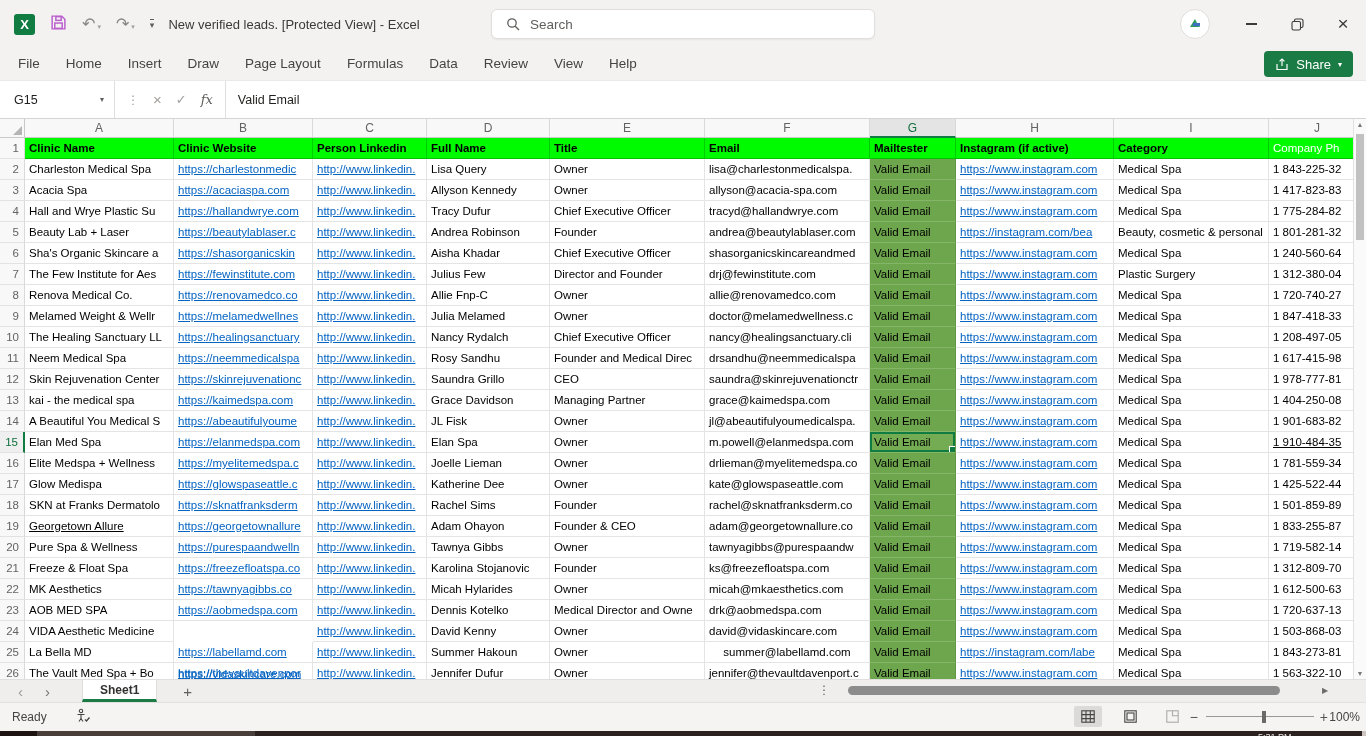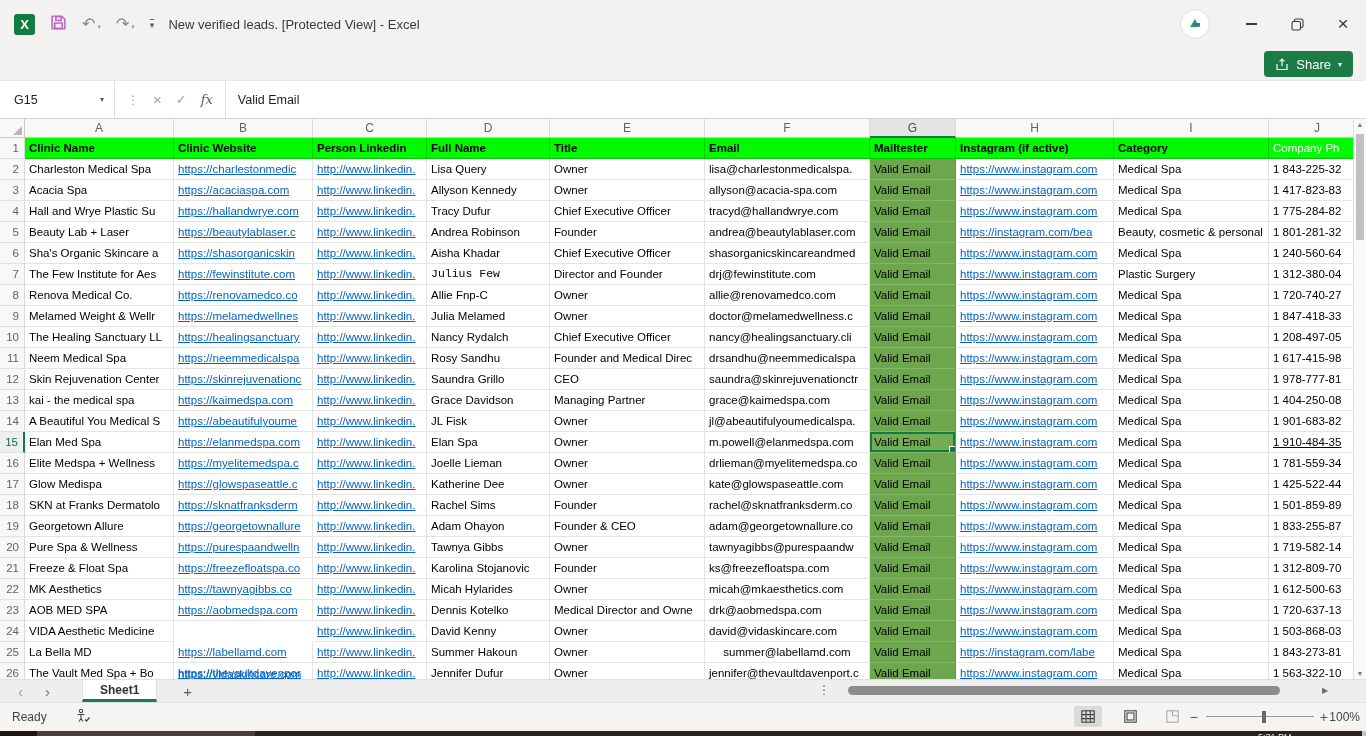--- a/index.html
+++ b/index.html
@@ -124,20 +124,27 @@
         <span>↶</span>
         <span class="dd">▾</span>
       </div>
       <div class="ghost">
         <span>↷</span>
         <span class="dd">▾</span>
       </div>
       <div class="qat-chev">▾</div>
     </div>
     <div class="win-title">New verified leads.  [Protected View] - Excel</div>
+    <div class="searchbox">
+      <svg width="14" height="14" viewBox="0 0 14 14" fill="none" stroke="#605E5C" stroke-width="1.3">
+        <circle cx="6" cy="6" r="4.2"></circle>
+          <line x1="9.2" y1="9.2" x2="13" y2="13"></line>
+      </svg>
+      <span>Search</span>
+    </div>
     <div class="right-ctrls">
       <div class="avatar">
         <svg width="16" height="16" viewBox="0 0 16 16">
           <path d="M3 11 L8 3 L10 7 L13 11 Z" fill="#2E9B5B"></path>
             <rect x="6" y="7" width="7" height="3" fill="#3E6FC1"></rect>
         </svg>
       </div>
       <div class="wbtn">
           <div class="min-line"></div>
         </div>
@@ -147,20 +154,32 @@
             <path d="M3.5 3.5 v-1 a1.5 1.5 0 0 1 1.5-1.5 h5 a2 2 0 0 1 2 2 v5 a1.5 1.5 0 0 1 -1.5 1.5 h-1"></path>
         </svg>
       </div>
       <div class="wbtn close-x">
           <span>×</span>
         </div>
     </div>
   </div>
 
   <div class="ribbonrow">
+    <div style="display:flex">
+        <div class="rtab">File</div>
+        <div class="rtab">Home</div>
+        <div class="rtab">Insert</div>
+        <div class="rtab">Draw</div>
+        <div class="rtab">Page Layout</div>
+        <div class="rtab">Formulas</div>
+        <div class="rtab">Data</div>
+        <div class="rtab">Review</div>
+        <div class="rtab">View</div>
+        <div class="rtab">Help</div>
+      </div>
     <div class="share-btn">
       <svg width="14" height="13" viewBox="0 0 14 13" fill="none" stroke="#fff" stroke-width="1.2">
         <path d="M2 6 v5.5 h10 V6"></path>
           <path d="M7 8 V1.2"></path>
           <path d="M4.6 3.4 L7 1 L9.4 3.4"></path>
       </svg>
       <span>Share</span>
       <span class="share-chev">▾</span>
     </div>
   </div>
@@ -270,21 +289,21 @@
           <div class="cell mail" style="width: 86px;">Valid Email</div>
           <div class="cell link" style="width: 158px;">https://www.instagram.com</div>
           <div class="cell" style="width: 155px;">Medical Spa</div>
           <div class="cell" style="width: 97px;">1 240-560-64</div>
         </div>
         <div class="grow">
           <div class="rownum">7</div>
           <div class="cell" style="width: 149px;">The Few Institute for Aes</div>
           <div class="cell link" style="width: 139px;">https://fewinstitute.com</div>
           <div class="cell link" style="width: 114px;">http://www.linkedin.</div>
-          <div class="cell" style="width: 123px; font-family: Liberation Mono, monospace;">Julius Few</div>
+          <div class="cell" style="width: 123px;">Julius Few</div>
           <div class="cell" style="width: 155px;">Director and Founder</div>
           <div class="cell" style="width: 165px;">drj@fewinstitute.com</div>
           <div class="cell mail" style="width: 86px;">Valid Email</div>
           <div class="cell link" style="width: 158px;">https://www.instagram.com</div>
           <div class="cell" style="width: 155px;">Plastic Surgery</div>
           <div class="cell" style="width: 97px;">1 312-380-04</div>
         </div>
         <div class="grow">
           <div class="rownum">8</div>
           <div class="cell" style="width: 149px;">Renova Medical Co.</div>
@@ -423,21 +442,21 @@
           <div class="cell" style="width: 123px;">Rachel Sims</div>
           <div class="cell" style="width: 155px;">Founder</div>
           <div class="cell" style="width: 165px;">rachel@sknatfranksderm.co</div>
           <div class="cell mail" style="width: 86px;">Valid Email</div>
           <div class="cell link" style="width: 158px;">https://www.instagram.com</div>
           <div class="cell" style="width: 155px;">Medical Spa</div>
           <div class="cell" style="width: 97px;">1 501-859-89</div>
         </div>
         <div class="grow">
           <div class="rownum">19</div>
-          <div class="cell" style="width: 149px;">Georgetown Allure</div>
+          <div class="cell" style="width: 149px; text-decoration: underline;">Georgetown Allure</div>
           <div class="cell link" style="width: 139px;">https://georgetownallure</div>
           <div class="cell link" style="width: 114px;">http://www.linkedin.</div>
           <div class="cell" style="width: 123px;">Adam Ohayon</div>
           <div class="cell" style="width: 155px;">Founder &amp; CEO</div>
           <div class="cell" style="width: 165px;">adam@georgetownallure.co</div>
           <div class="cell mail" style="width: 86px;">Valid Email</div>
           <div class="cell link" style="width: 158px;">https://www.instagram.com</div>
           <div class="cell" style="width: 155px;">Medical Spa</div>
           <div class="cell" style="width: 97px;">1 833-255-87</div>
         </div>

